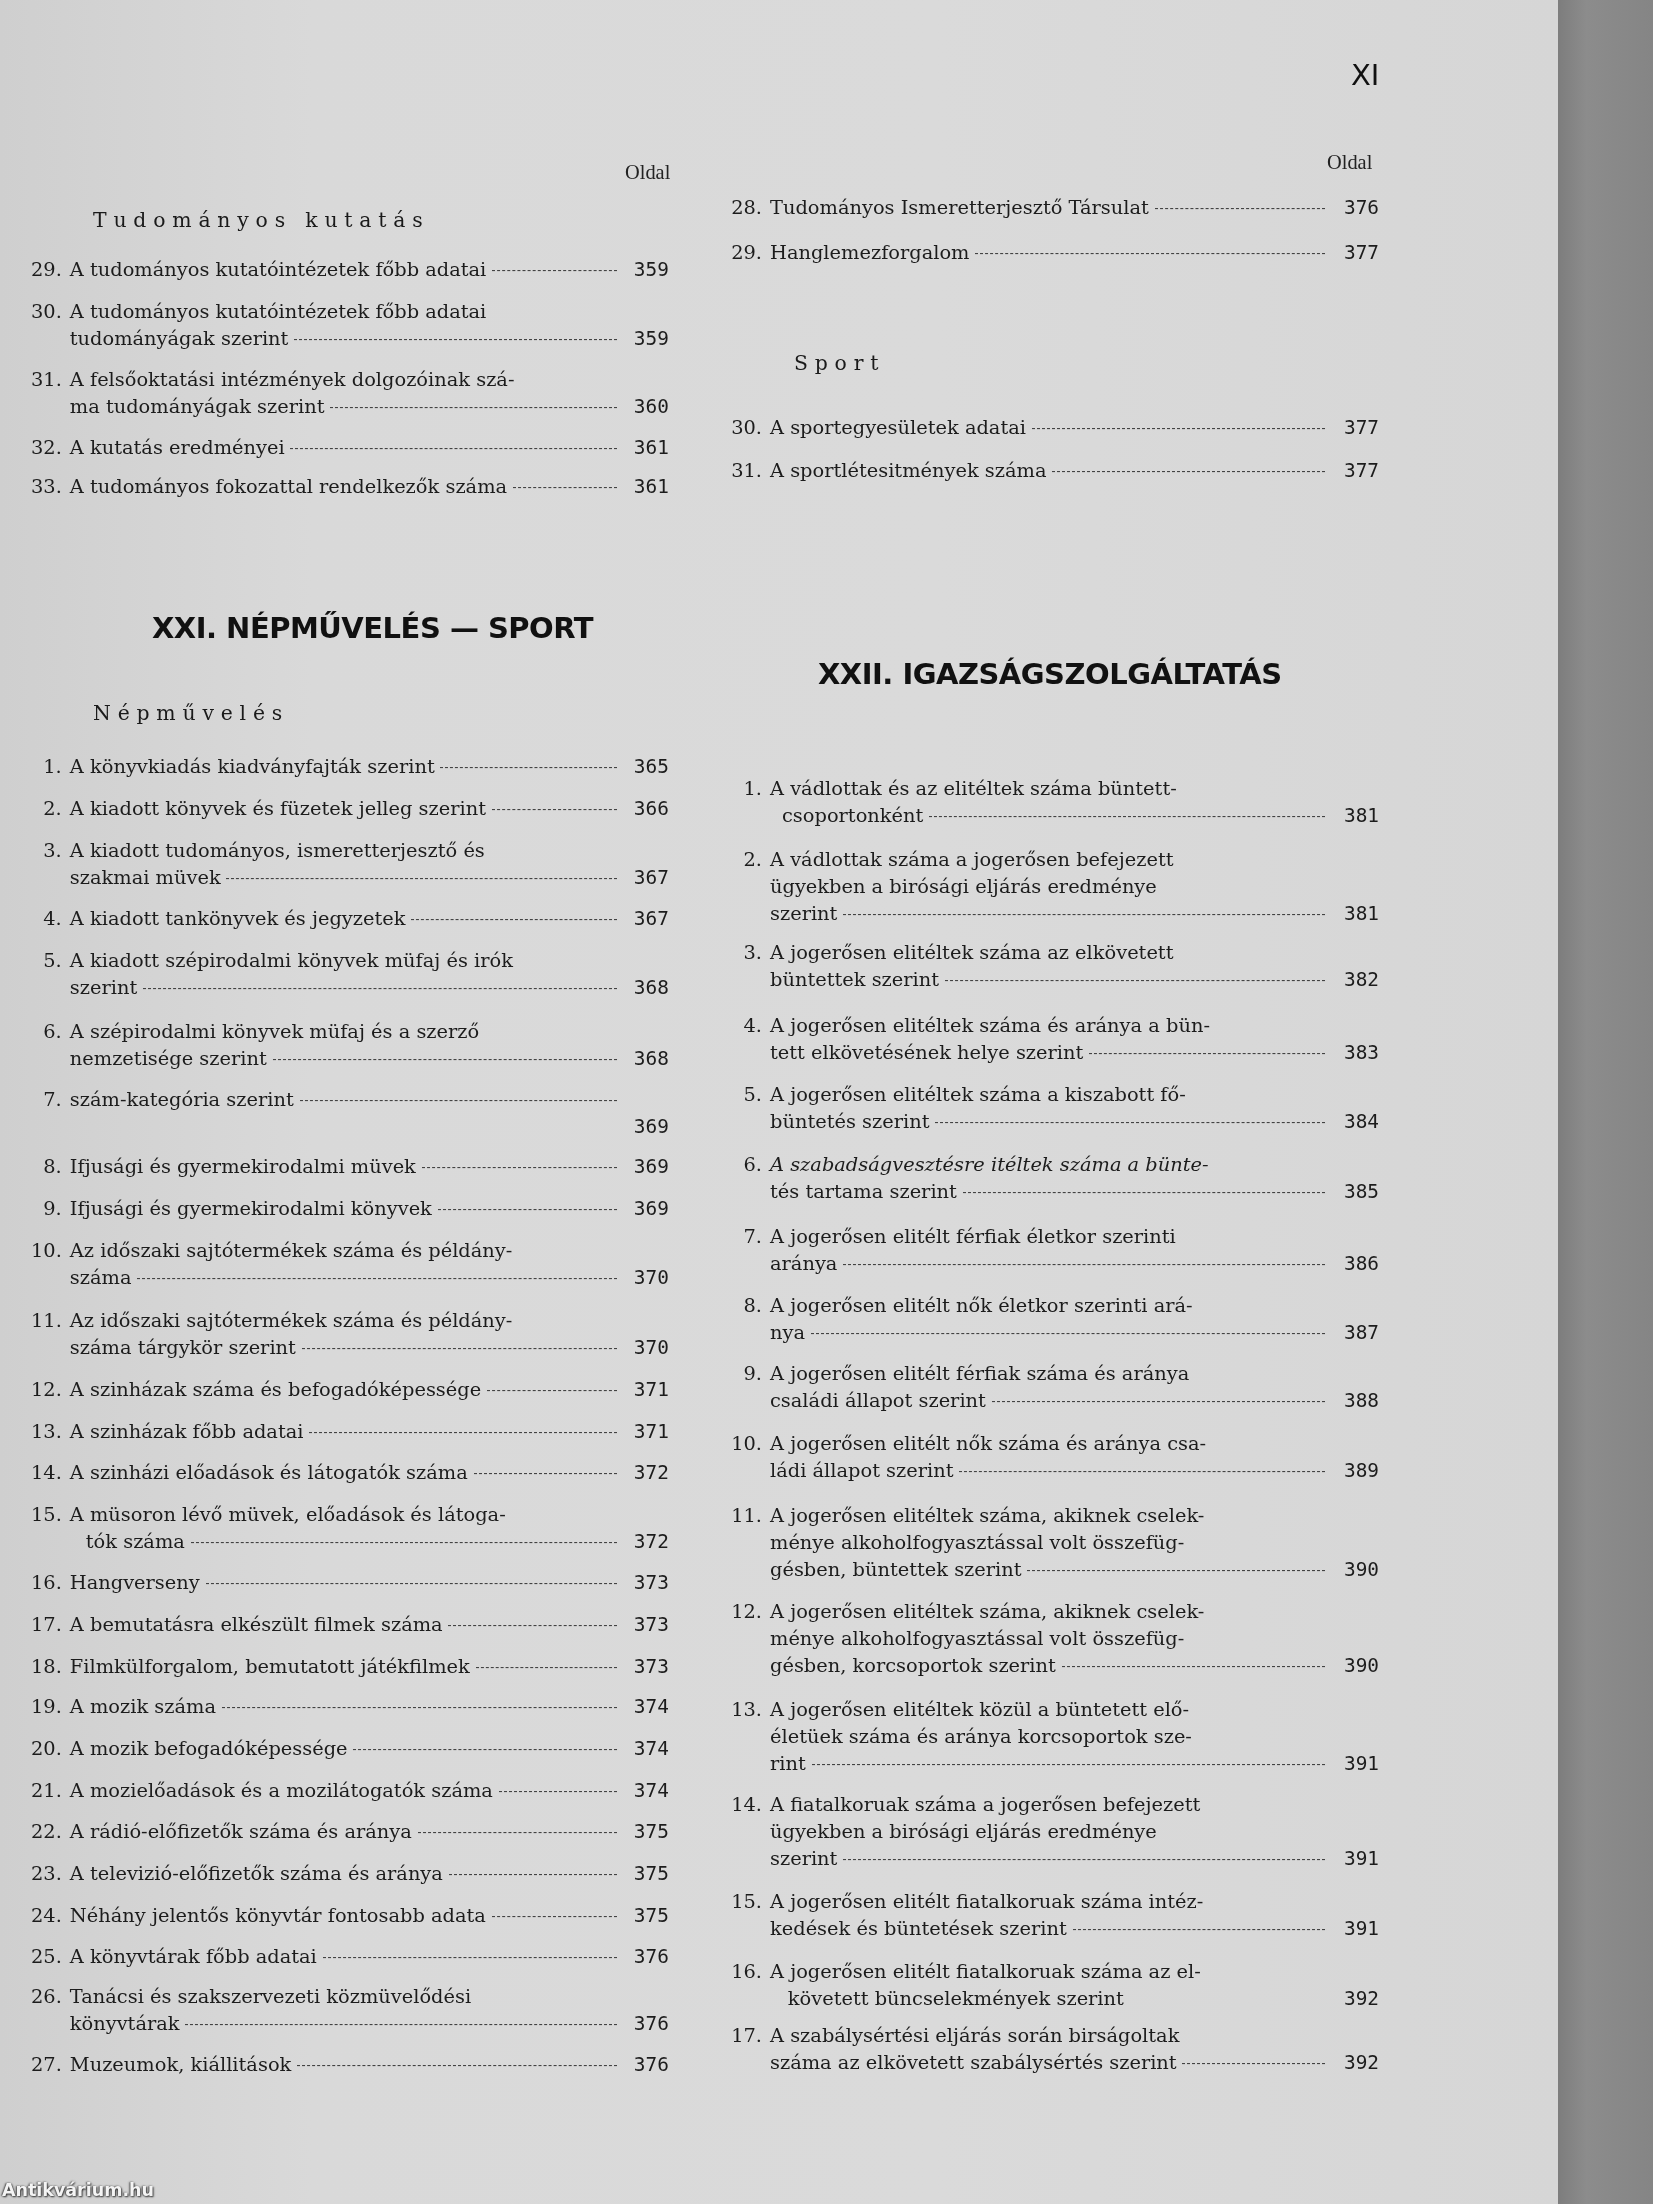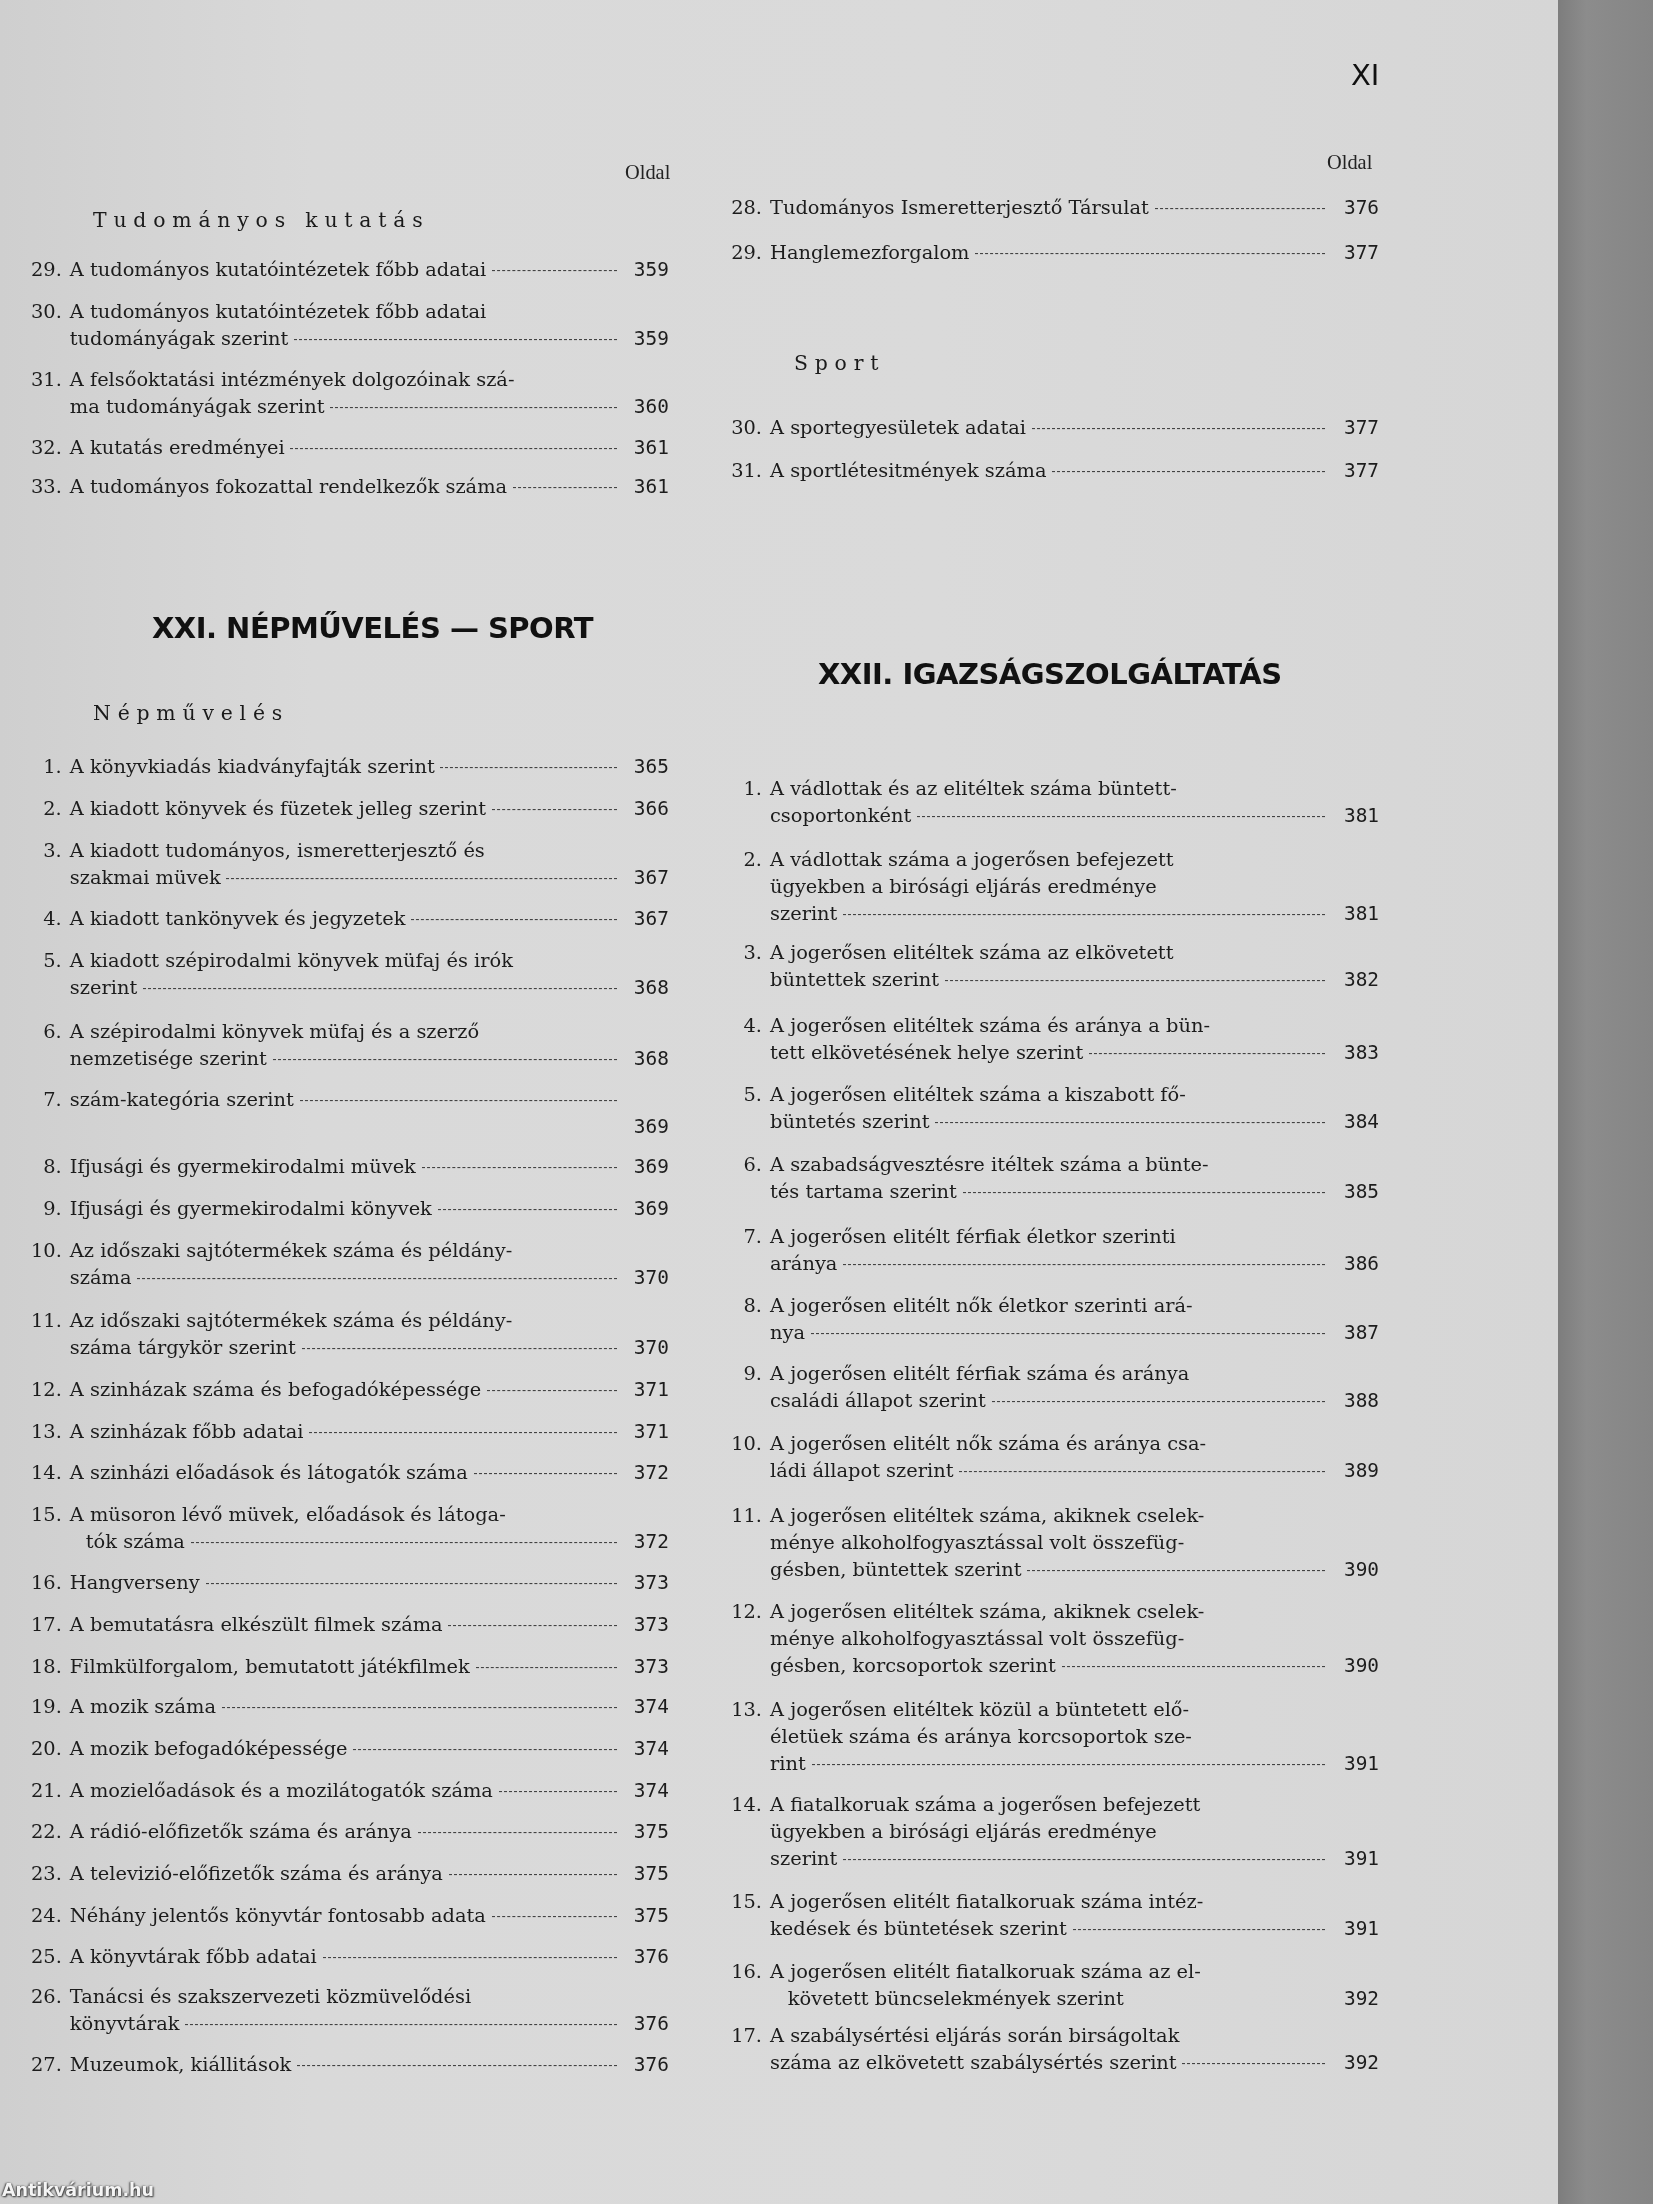--- a/index.html
+++ b/index.html
@@ -473,21 +473,21 @@
   </div>
 
 <div class="chapter" style="left:818px; top:657px;">XXII. IGAZSÁGSZOLGÁLTATÁS</div>
 <div id="right-igaz">
     <div class="entry R" style="left: 708px; top: 775px;">
       <span class="num">1.</span>
       <div class="body" style="padding-left: 0px;">
         <div class="line just" style="height: 27px;">
           <span class="txt">A vádlottak és az elitéltek száma büntett-</span>
         </div>
-        <div class="line" style="height: 27px; margin-left: 0px; padding-left: 0px;">
+        <div class="line" style="height: 27px; margin-left: 12px; padding-left: 0px;">
           <span class="txt">csoportonként</span>
           <span class="leader"></span>
         </div>
       </div>
       <span class="pg" style="top: 27px;">381</span>
     </div>
     <div class="entry R" style="left: 708px; top: 846px;">
       <span class="num">2.</span>
       <div class="body" style="padding-left: 0px;">
         <div class="line just" style="height: 27px;">
@@ -538,21 +538,21 @@
         <div class="line" style="height: 27px; margin-left: 0px; padding-left: 0px;">
           <span class="txt">büntetés szerint</span>
           <span class="leader"></span>
         </div>
       </div>
       <span class="pg" style="top: 27px;">384</span>
     </div>
     <div class="entry R" style="left: 708px; top: 1151px;">
       <span class="num">6.</span>
       <div class="body" style="padding-left: 0px;">
-        <div class="line just" style="height: 27px;">
+        <div class="line just" style="height: 27px; font-style: italic;">
           <span class="txt">A szabadságvesztésre itéltek száma a bünte-</span>
         </div>
         <div class="line" style="height: 27px; margin-left: 0px; padding-left: 0px;">
           <span class="txt">tés tartama szerint</span>
           <span class="leader"></span>
         </div>
       </div>
       <span class="pg" style="top: 27px;">385</span>
     </div>
     <div class="entry R" style="left: 708px; top: 1223px;">

